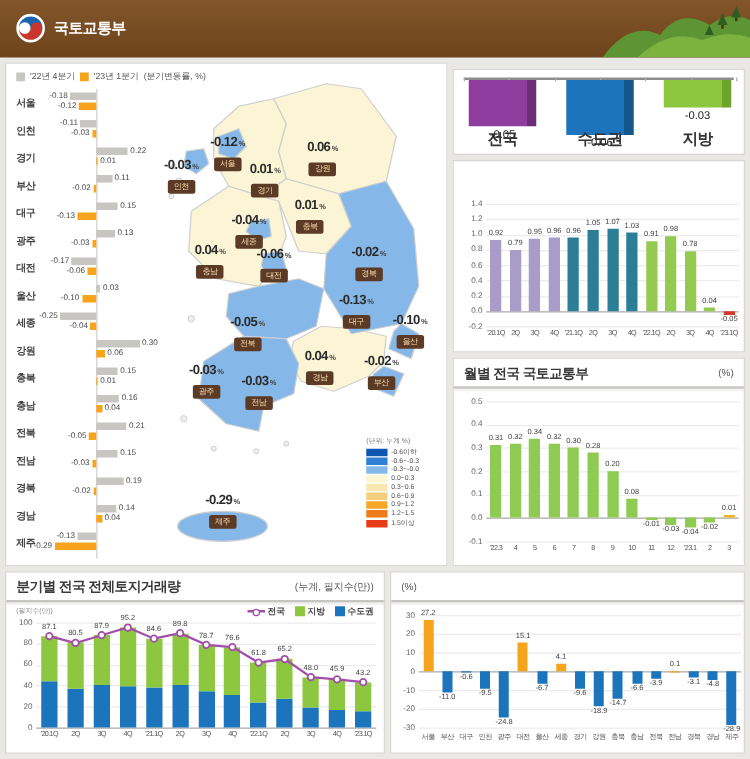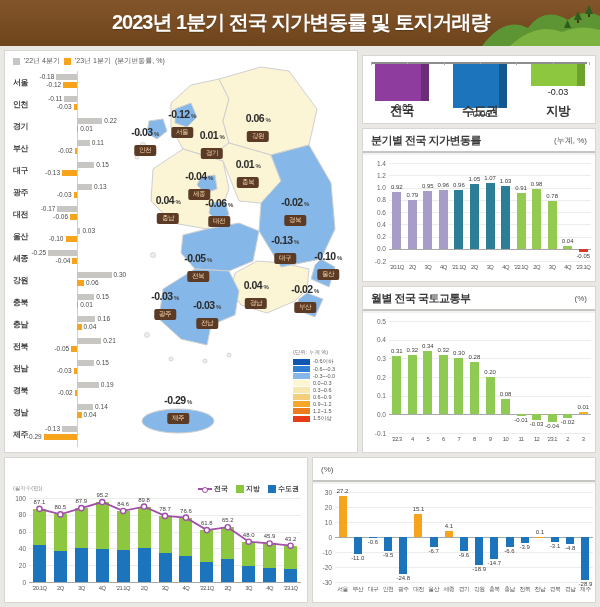--- a/index.html
+++ b/index.html
@@ -67,21 +67,28 @@
   .tl-item{display:flex;align-items:center;gap:2px;}
   .tl-line{width:14px;height:0;border-top:2px solid #a14fa8;position:relative;}
   .tl-dot{position:absolute;left:4px;top:-3px;width:4px;height:4px;border:1.5px solid #a14fa8;
           border-radius:50%;background:#fff;}
   .tl-sq{width:8px;height:8px;}
 </style>
 </head>
 <body>
 
 <div class="hdr">
-  <div class="hdr-title">2023년 1분기 전국 지가변동률 및 토지거래량</div>
+  <div class="hdr-logo">
+    <svg width="25" height="25" viewBox="0 0 24 24">
+      <circle cx="12" cy="12" r="11" fill="#ffffff"></circle>
+      <path d="M3,12 a9,9 0 0 1 18,0 a4.5,4.5 0 0 1 -9,0 a4.5,4.5 0 0 0 -9,0 z" fill="#1b63ac"></path>
+      <path d="M21,12 a9,9 0 0 1 -18,0 a4.5,4.5 0 0 0 9,0 a4.5,4.5 0 0 1 9,0 z" fill="#c8372d"></path>
+    </svg>
+    <span class="hdr-ministry">국토교통부</span>
+  </div>
   <svg class="hdr-hills" width="118" height="46" viewBox="0 0 118 46">
     <path d="M0,46 Q22,16 46,28 Q62,6 86,20 Q102,8 118,16 L118,46 Z" fill="#5d9434"></path>
     <path d="M28,46 Q54,22 80,32 Q100,24 118,30 L118,46 Z" fill="#7cb23f"></path>
     <path d="M92,20 l4,-9 l4,9 z" fill="#2e5d1e"></path>
       <rect x="95" y="20" width="2" height="3" fill="#4a3115"></rect>
     <path d="M103,14 l4,-9 l4,9 z" fill="#2e5d1e"></path>
       <rect x="106" y="14" width="2" height="3" fill="#4a3115"></rect>
     <path d="M82,28 l3.5,-8 l3.5,8 z" fill="#2e5d1e"></path>
   </svg>
 </div>
@@ -328,24 +335,20 @@
     <div class="sum-name" style="left: 0px;">전국</div>
     <div class="sum-bar" style="left: 90px; width: 54px; height: 44.4px; background: linear-gradient(to right, rgb(28, 117, 188) 0px, rgb(28, 117, 188) 86%, rgb(20, 87, 140) 86%, rgb(20, 87, 140) 100%);"></div>
     <div class="sum-val" style="left: 87px; top: 53.4px;">-0.06</div>
     <div class="sum-name" style="left: 78px;">수도권</div>
     <div class="sum-bar" style="left: 168px; width: 54px; height: 22.2px; background: linear-gradient(to right, rgb(141, 198, 63) 0px, rgb(141, 198, 63) 86%, rgb(109, 162, 44) 86%, rgb(109, 162, 44) 100%);"></div>
     <div class="sum-val" style="left: 165px; top: 31.2px;">-0.03</div>
     <div class="sum-name" style="left: 156px;">지방</div>
   </div>
 
 <div class="panel" id="quarterly-panel" style="left:362px;top:128px;width:234px;height:154px;">
-  <div class="panel-head">
-    <span class="panel-title">분기별 전국 지가변동률</span>
-    <span class="panel-unit">(누계, %)</span>
-  </div>
 <div class="grid" style="left: 26px; width: 202px; top: 132px;"></div>
     <div class="ytick" style="left: 3px; top: 128.5px;">-0.2</div>
     <div class="zero" style="left: 26px; width: 202px; top: 119.75px;"></div>
     <div class="ytick" style="left: 3px; top: 116.25px;">0.0</div>
     <div class="grid" style="left: 26px; width: 202px; top: 107.5px;"></div>
     <div class="ytick" style="left: 3px; top: 104px;">0.2</div>
     <div class="grid" style="left: 26px; width: 202px; top: 95.25px;"></div>
     <div class="ytick" style="left: 3px; top: 91.75px;">0.4</div>
     <div class="grid" style="left: 26px; width: 202px; top: 83px;"></div>
     <div class="ytick" style="left: 3px; top: 79.5px;">0.6</div>
@@ -452,20 +455,24 @@
     <div class="xlab" style="left: 175.154px; width: 28px; top: 149px;">'23.1</div>
     <div class="bar" style="left: 200.192px; width: 9px; top: 127.333px; height: 3.73333px; background: rgb(143, 203, 82);"></div>
     <div class="bval" style="left: 189.692px; top: 132.067px;">-0.02</div>
     <div class="xlab" style="left: 190.692px; width: 28px; top: 149px;">2</div>
     <div class="bar" style="left: 215.731px; width: 9px; top: 125.467px; height: 1.86667px; background: rgb(240, 179, 35);"></div>
     <div class="bval" style="left: 205.231px; top: 117.467px;">0.01</div>
     <div class="xlab" style="left: 206.231px; width: 28px; top: 149px;">3</div>
   </div>
 
 <div class="panel" id="trans-panel" style="left:4px;top:457px;width:304px;height:146px;">
+  <div class="panel-head">
+    <span class="panel-title">분기별 전국 전체토지거래량</span>
+    <span class="panel-unit">(누계, 필지수(만))</span>
+  </div>
   <div class="axis-unit" style="left:8px;top:27px;">(필지수(만))</div>
 <div class="zero" style="left: 24px; width: 272px; top: 124px;"></div>
     <div class="ytick" style="left: 1px; top: 120.5px;">0</div>
     <div class="grid" style="left: 24px; width: 272px; top: 107.2px;"></div>
     <div class="ytick" style="left: 1px; top: 103.7px;">20</div>
     <div class="grid" style="left: 24px; width: 272px; top: 90.4px;"></div>
     <div class="ytick" style="left: 1px; top: 86.9px;">40</div>
     <div class="grid" style="left: 24px; width: 272px; top: 73.6px;"></div>
     <div class="ytick" style="left: 1px; top: 70.1px;">60</div>
     <div class="grid" style="left: 24px; width: 272px; top: 56.8px;"></div>

